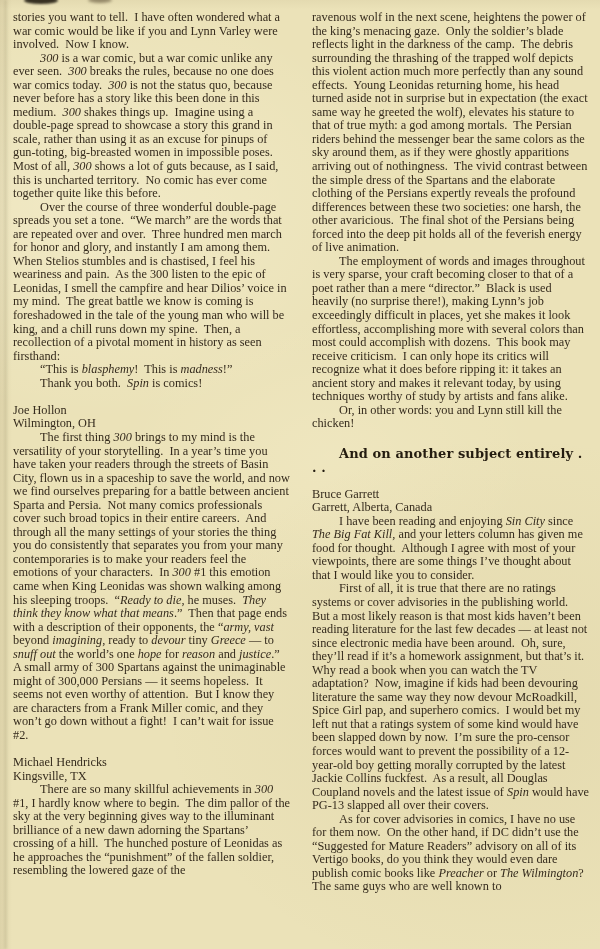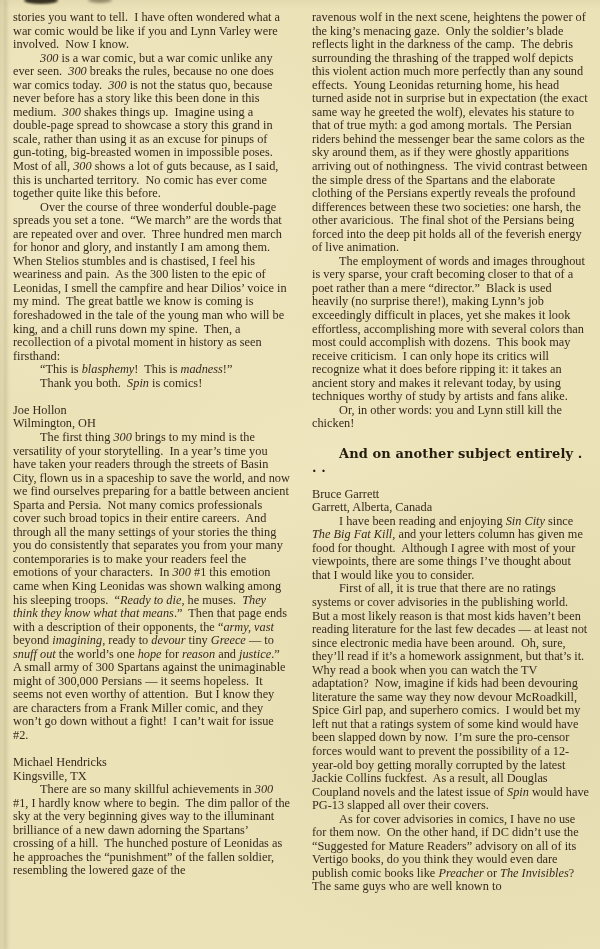--- a/index.html
+++ b/index.html
@@ -93,18 +93,18 @@
       <p>ravenous wolf in the next scene, heightens the power of the king’s menacing gaze.  Only the soldier’s blade reflects light in the darkness of the camp.  The debris surrounding the thrashing of the trapped wolf depicts this violent action much more perfectly than any sound effects.  Young Leonidas returning home, his head turned aside not in surprise but in expectation (the exact same way he greeted the wolf), elevates his stature to that of true myth: a god among mortals.  The Persian riders behind the messenger bear the same colors as the sky around them, as if they were ghostly apparitions arriving out of nothingness.  The vivid contrast between the simple dress of the Spartans and the elaborate clothing of the Persians expertly reveals the profound differences between these two societies: one harsh, the other avaricious.  The final shot of the Persians being forced into the deep pit holds all of the feverish energy of live animation.</p>
       <p class="indent">The employment of words and images throughout is very sparse, your craft becoming closer to that of a poet rather than a mere “director.”  Black is used heavily (no surprise there!), making Lynn’s job exceedingly difficult in places, yet she makes it look effortless, accomplishing more with several colors than most could accomplish with dozens.  This book may receive criticism.  I can only hope its critics will recognize what it does before ripping it: it takes an ancient story and makes it relevant today, by using techniques worthy of study by artists and fans alike.</p>
       <p class="indent">Or, in other words: you and Lynn still kill the chicken!</p>
       <p class="heading">And on another subject entirely . . .</p>
       <div class="signature">
         <div>Bruce Garrett</div>
         <div>Garrett, Alberta, Canada</div>
       </div>
       <p class="indent">I have been reading and enjoying <i>Sin City</i> since <i>The Big Fat Kill</i>, and your letters column has given me food for thought.  Although I agree with most of your viewpoints, there are some things I’ve thought about that I would like you to consider.</p>
       <p class="indent">First of all, it is true that there are no ratings systems or cover advisories in the publishing world.  But a most likely reason is that most kids haven’t been reading literature for the last few decades — at least not since electronic media have been around.  Oh, sure, they’ll read if it’s a homework assignment, but that’s it.  Why read a book when you can watch the TV adaptation?  Now, imagine if kids had been devouring literature the same way they now devour McRoadkill, Spice Girl pap, and superhero comics.  I would bet my left nut that a ratings system of some kind would have been slapped down by now.  I’m sure the pro-censor forces would want to prevent the possibility of a 12-year-old boy getting morally corrupted by the latest Jackie Collins fuckfest.  As a result, all Douglas Coupland novels and the latest issue of <i>Spin</i> would have PG-13 slapped all over their covers.</p>
-      <p class="indent">As for cover advisories in comics, I have no use for them now.  On the other hand, if DC didn’t use the “Suggested for Mature Readers” advisory on all of its Vertigo books, do you think they would even dare publish comic books like <i>Preacher</i> or <i>The Invisibles</i>?  The same guys who are well known to</p>
+      <p class="indent">As for cover advisories in comics, I have no use for them now.  On the other hand, if DC didn’t use the “Suggested for Mature Readers” advisory on all of its Vertigo books, do you think they would even dare publish comic books like <i>Preacher</i> or <i>The Wilmington</i>?  The same guys who are well known to</p>
     </div>
   <div class="artifact artifact-1"></div>
   <div class="artifact artifact-2"></div>
   <div class="artifact artifact-3"></div>
 </div>
 
 </body></html>

